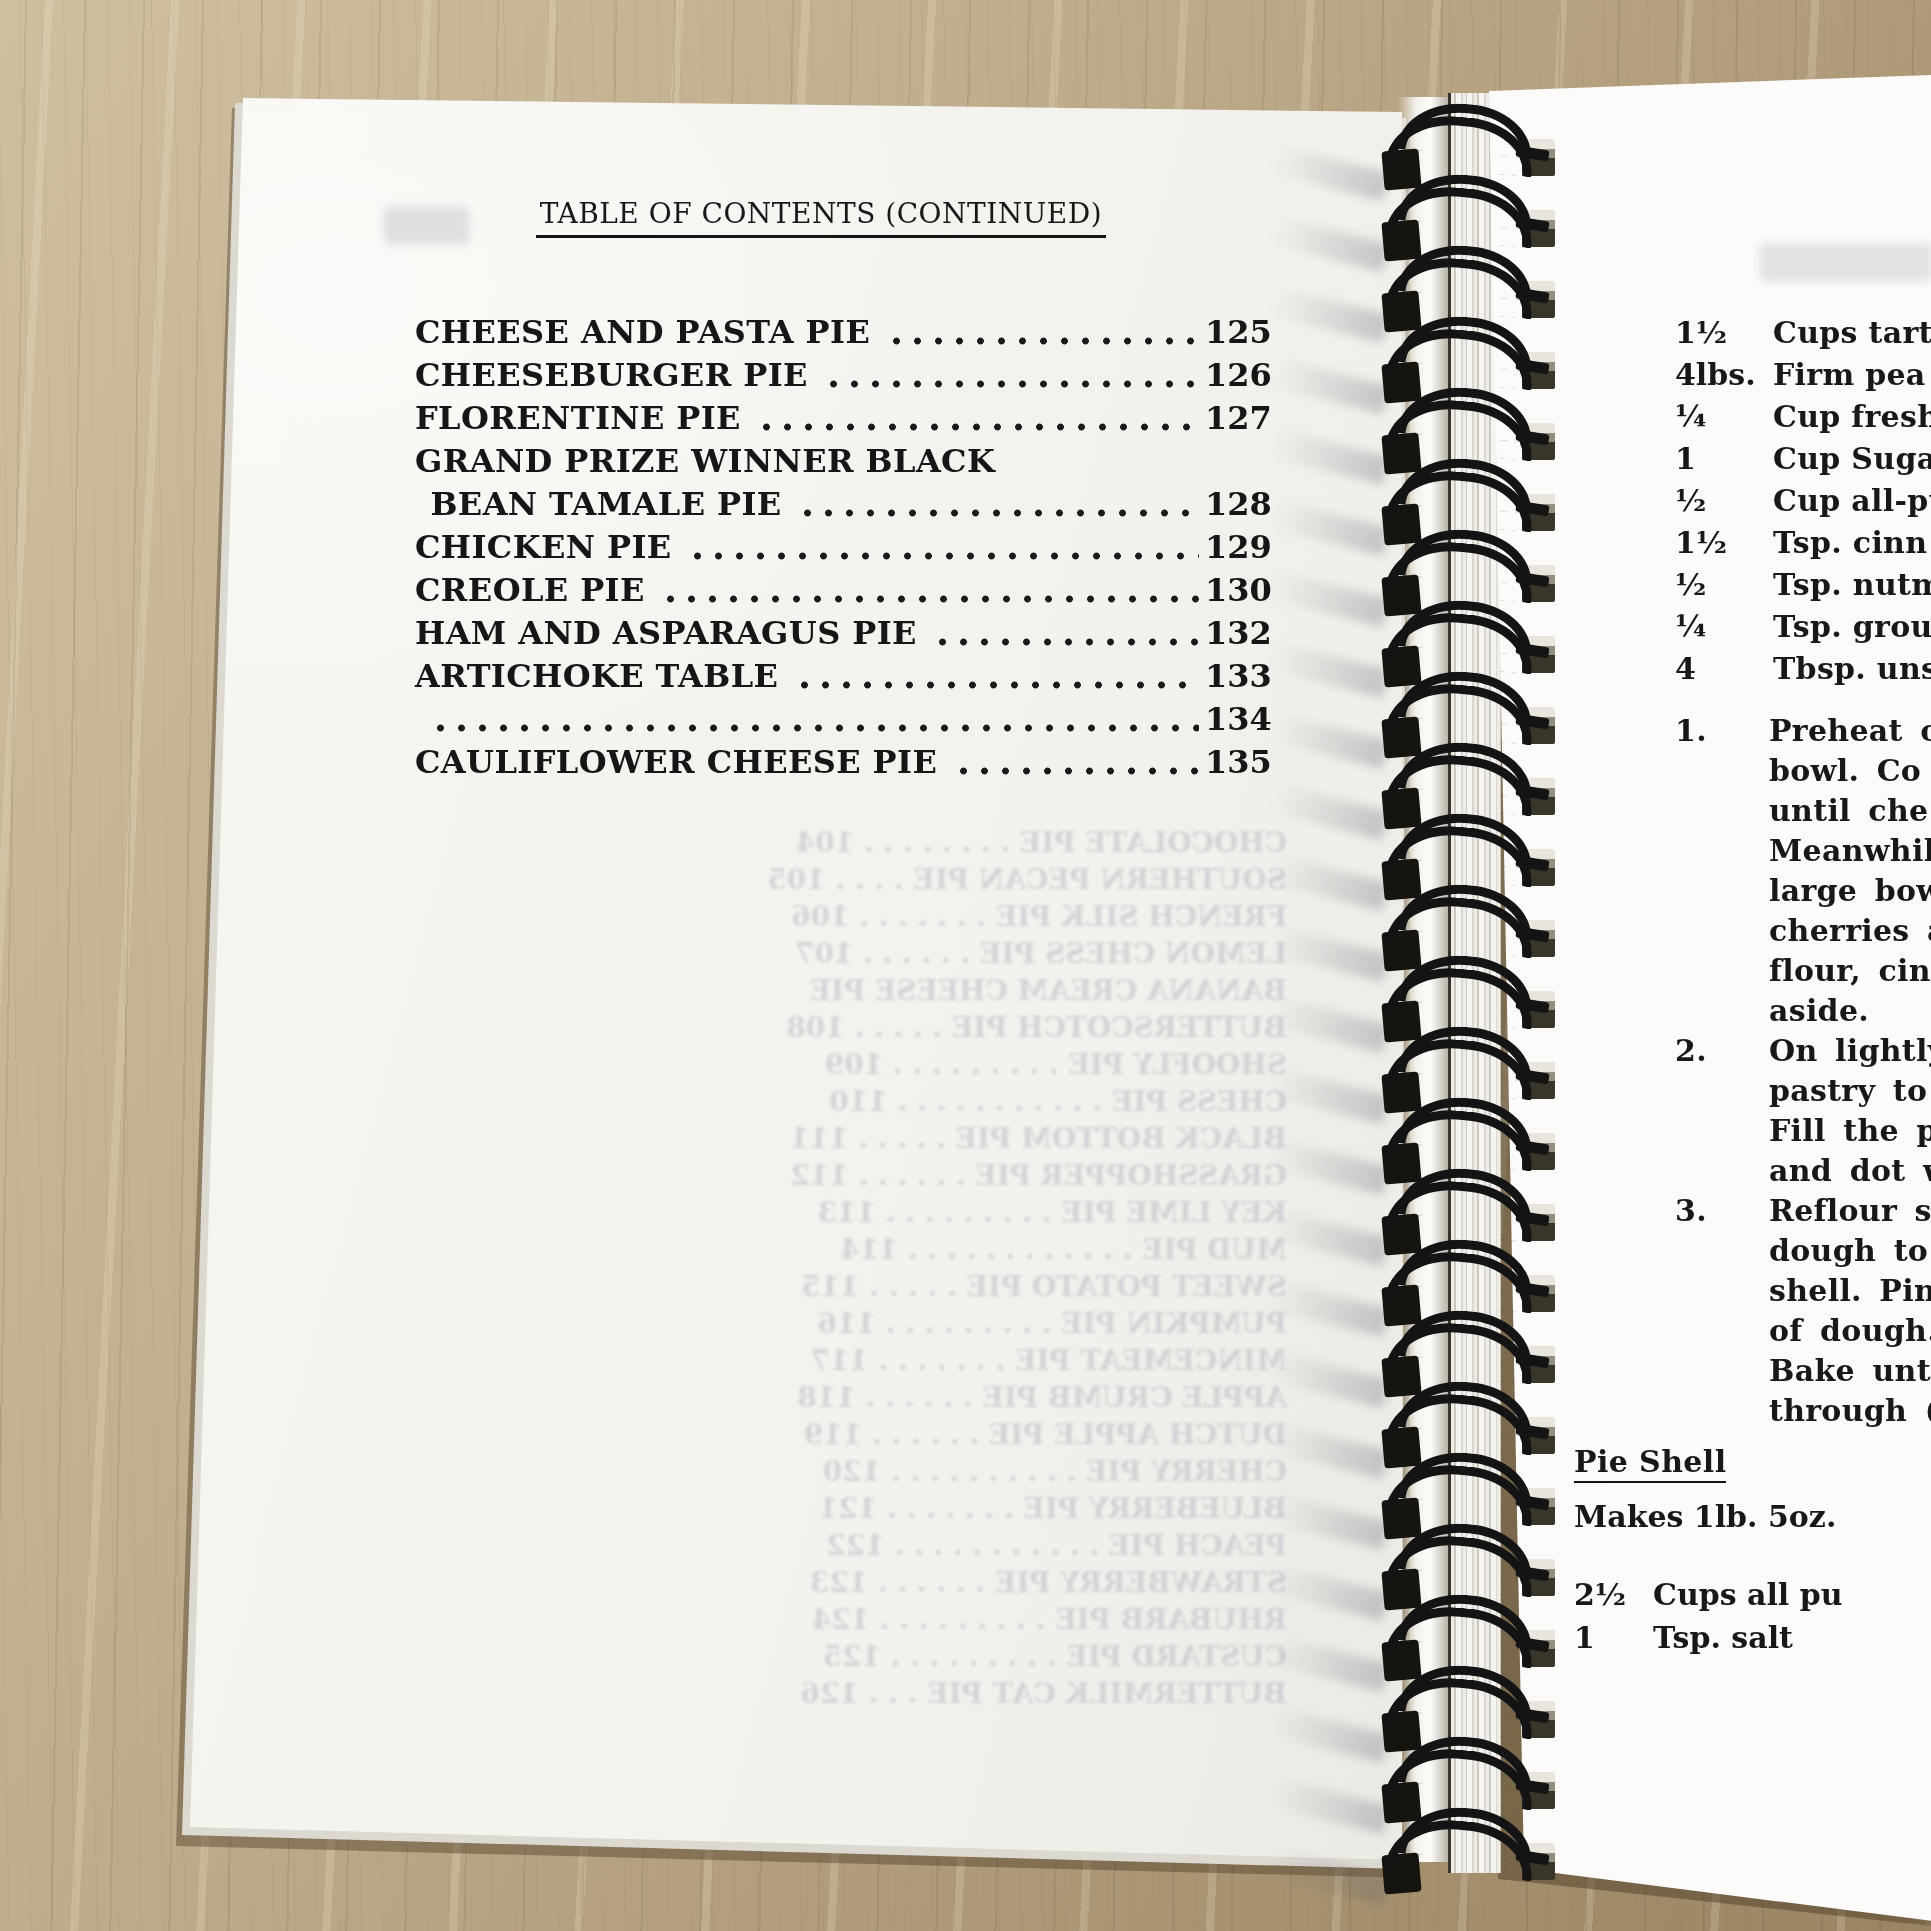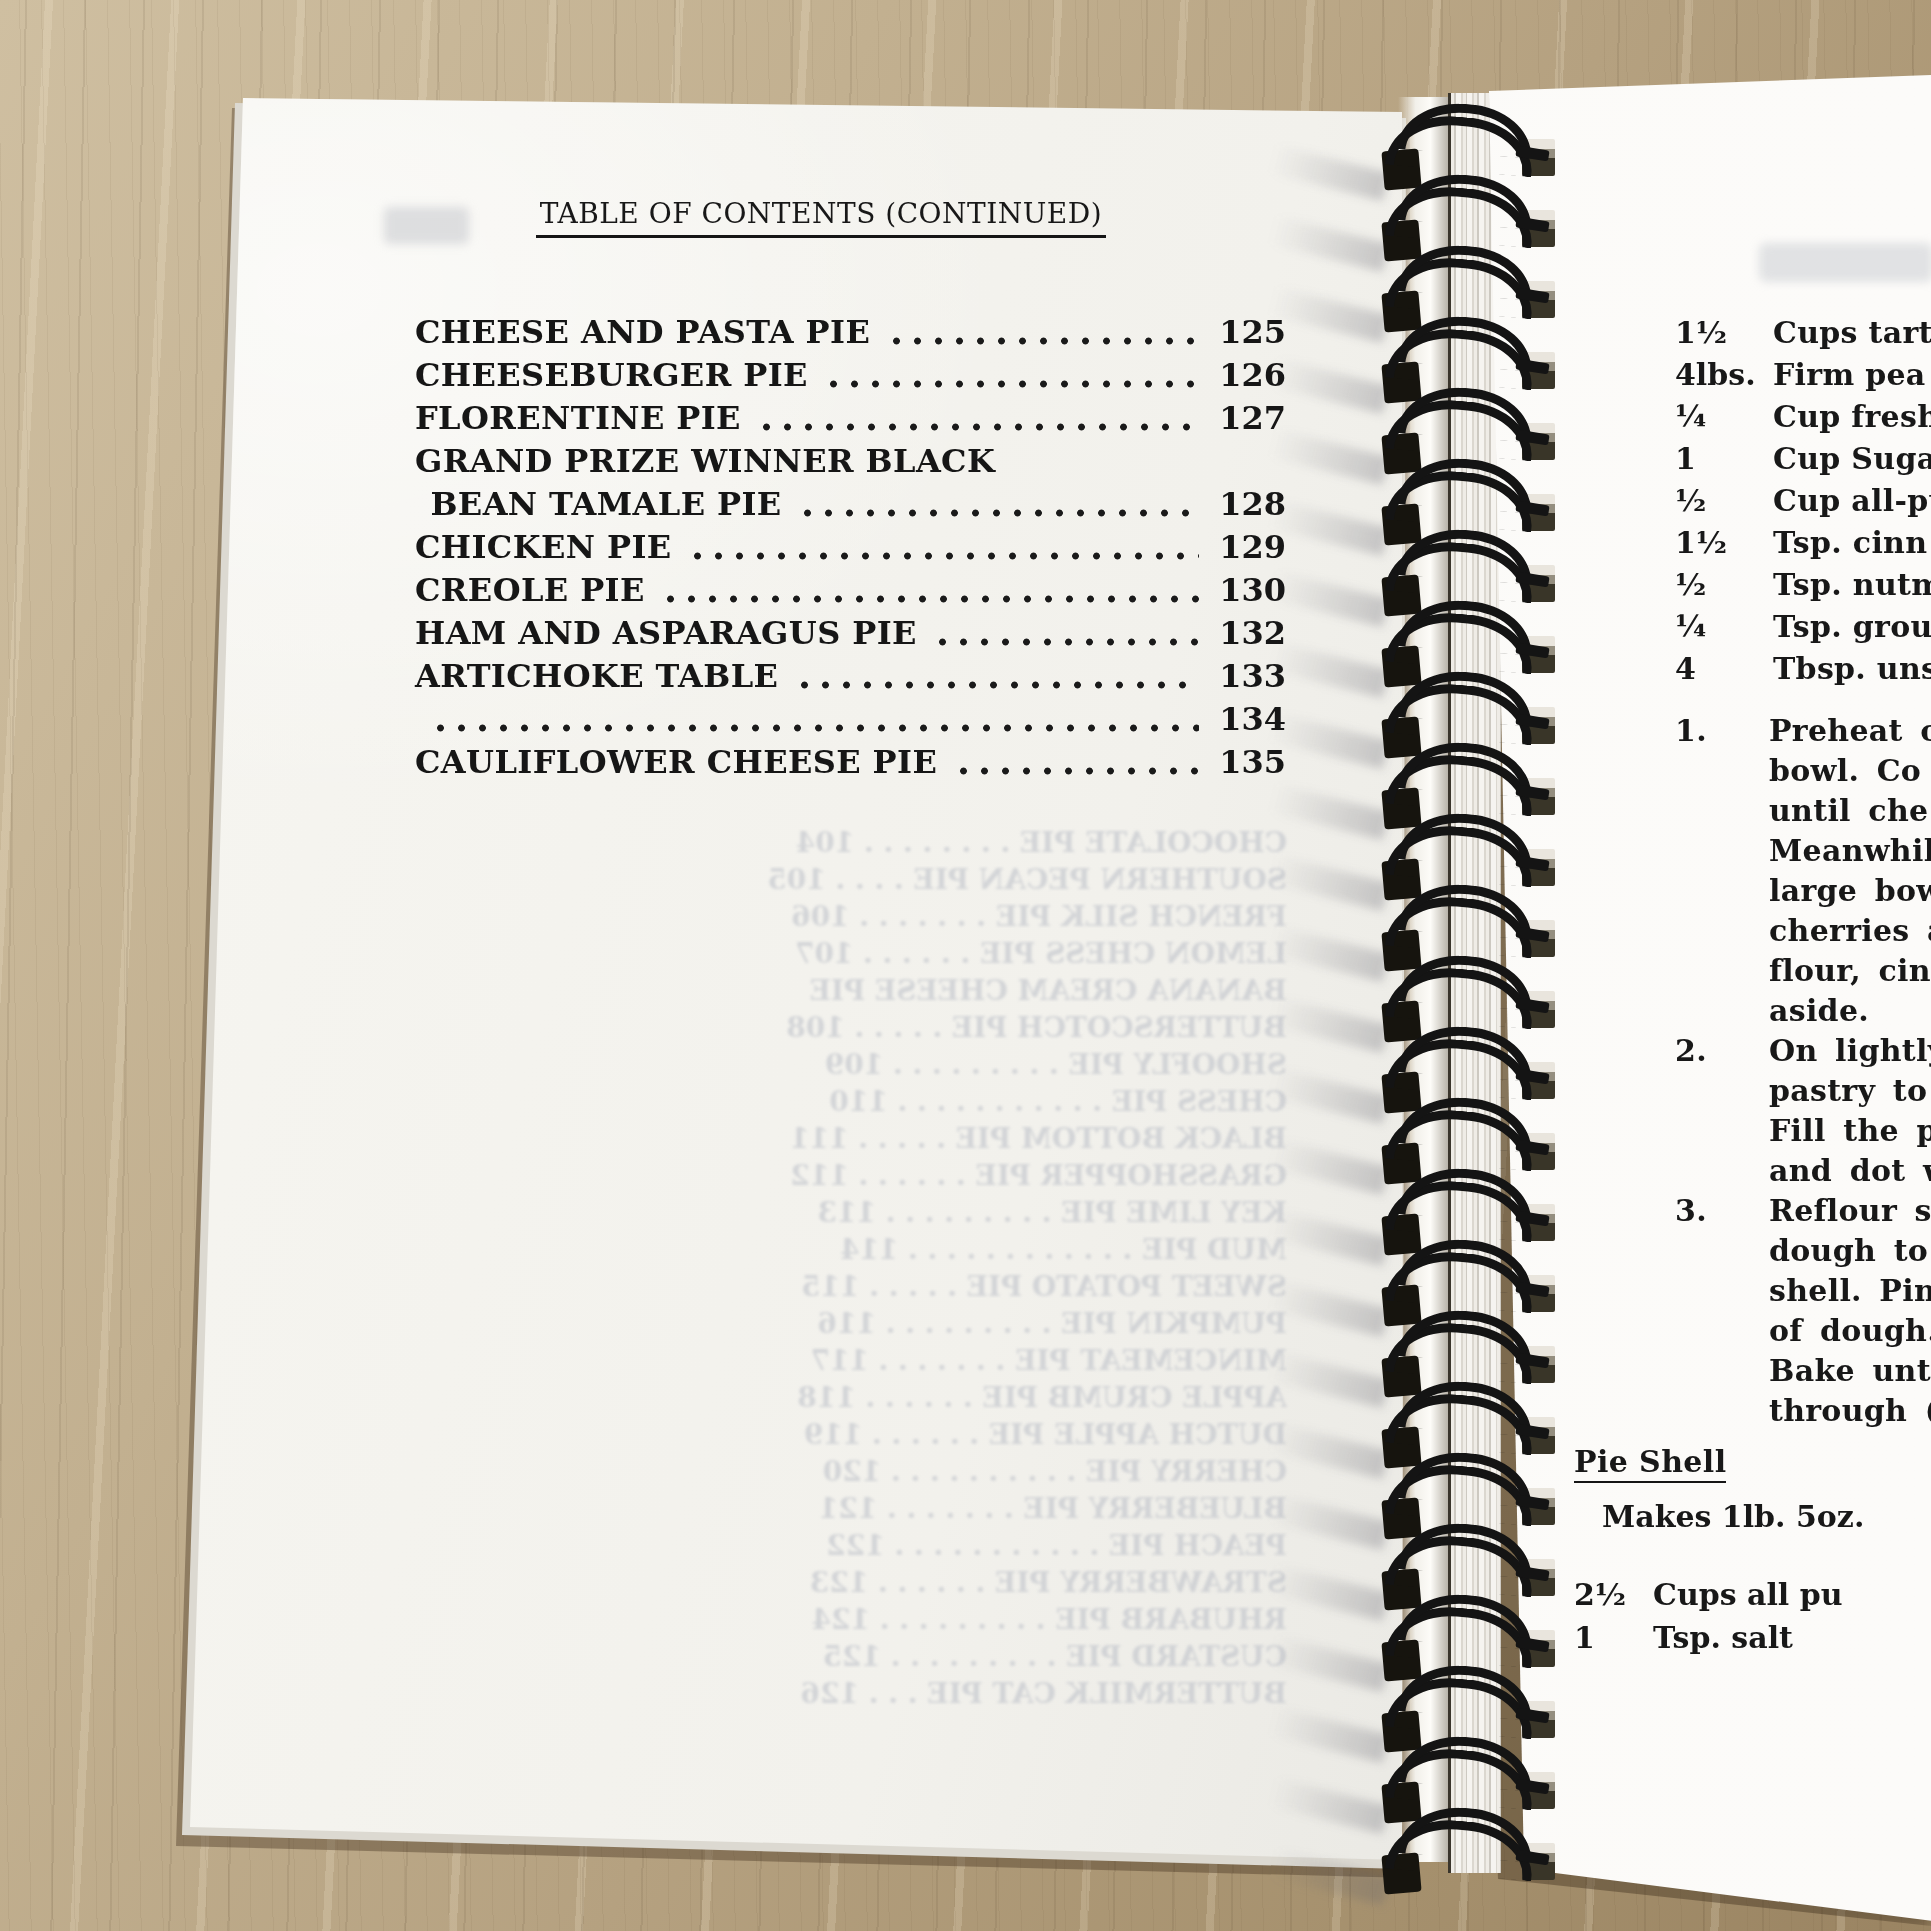--- a/index.html
+++ b/index.html
@@ -38,41 +38,41 @@
   #page-title{display:inline-block;font-weight:400;font-size:28px;letter-spacing:0.5px;color:#181818;
     padding:0 3.9px 4.8px 3.9px;border-bottom:3.9px solid #151515;white-space:nowrap;}
   #title-ghost{position:absolute;left:384px;top:207px;width:85px;height:37px;border-radius:5.8px;
     background:rgba(186,188,196,.45);filter:blur(4.8px);}
   #toc-list{position:absolute;left:415px;top:311px;width:871px;color:#161616;}
   .toc-row{display:flex;align-items:flex-end;height:43px;font-weight:700;font-size:32px;line-height:43px;white-space:nowrap;}
   .toc-label{letter-spacing:0.4px;}
   .toc-leader{flex:1 1 auto;height:43px;margin:0 5.8px 0 15.4px;
     background-image:radial-gradient(circle,#1a1a1a 3px,rgba(0,0,0,0) 3.7px);
     background-size:21px 11.6px;background-repeat:repeat-x;background-position:left calc(100% - 7.7px);}
-  .toc-num{min-width:81px;text-align:right;}
+  .toc-num{min-width:81px;}
   .toc-indent{padding-left:15.4px;}
   
   #ghost-lines{position:absolute;left:394px;top:824px;width:893px;
     transform:scaleX(-1);filter:blur(1.7px);opacity:.55;color:#b9bdc6;}
   .ghost-line{height:37px;font-weight:700;font-size:28px;line-height:37px;white-space:nowrap;overflow:hidden;}
   
   .rp-text{position:absolute;color:#181818;font-weight:700;white-space:nowrap;}
   #rp-ghost{position:absolute;left:1759px;top:243px;width:174px;height:39px;border-radius:7.7px;
     background:rgba(176,180,190,.35);filter:blur(4.8px);}
   #ing-list{left:1675px;top:312px;font-size:30px;}
   .ing-row{height:42px;line-height:42px;}
   .ing-qty{display:inline-block;width:98px;}
   .ing-text{letter-spacing:0.3px;}
   #steps{left:1675px;top:711px;font-size:30px;}
   .step{display:flex;}
   .step-num{width:94px;}
   .step-line,.step-num{height:40px;line-height:40px;word-spacing:6.8px;letter-spacing:0.3px;}
   #pieshell{left:1574px;top:1444px;font-size:30px;}
   #pieshell-heading{display:inline-block;border-bottom:2.9px solid #151515;padding-bottom:1.9px;letter-spacing:0.4px;}
-  #pieshell-sub{margin-top:13.5px;height:42px;line-height:42px;margin-left:28px;}
+  #pieshell-sub{margin-top:13.5px;height:42px;line-height:42px;}
   #pieshell-ing{margin-top:35px;}
   .ps-row{height:43px;line-height:43px;}
   .ps-qty{display:inline-block;width:79px;}
   
   #binding{position:absolute;inset:0;}
   .coil{position:absolute;left:1375px;width:183px;height:93px;}
   .coil-arc{position:absolute;border:9.7px solid #141414;border-bottom:none;
     border-radius:68px 68px 0 0/52px 52px 0 0;box-sizing:border-box;}
   .arc1{left:23px;top:3.9px;width:135px;height:50px;transform:rotate(4deg);}
   .arc2{left:11.6px;top:17.4px;width:147px;height:54px;transform:rotate(5deg);}

